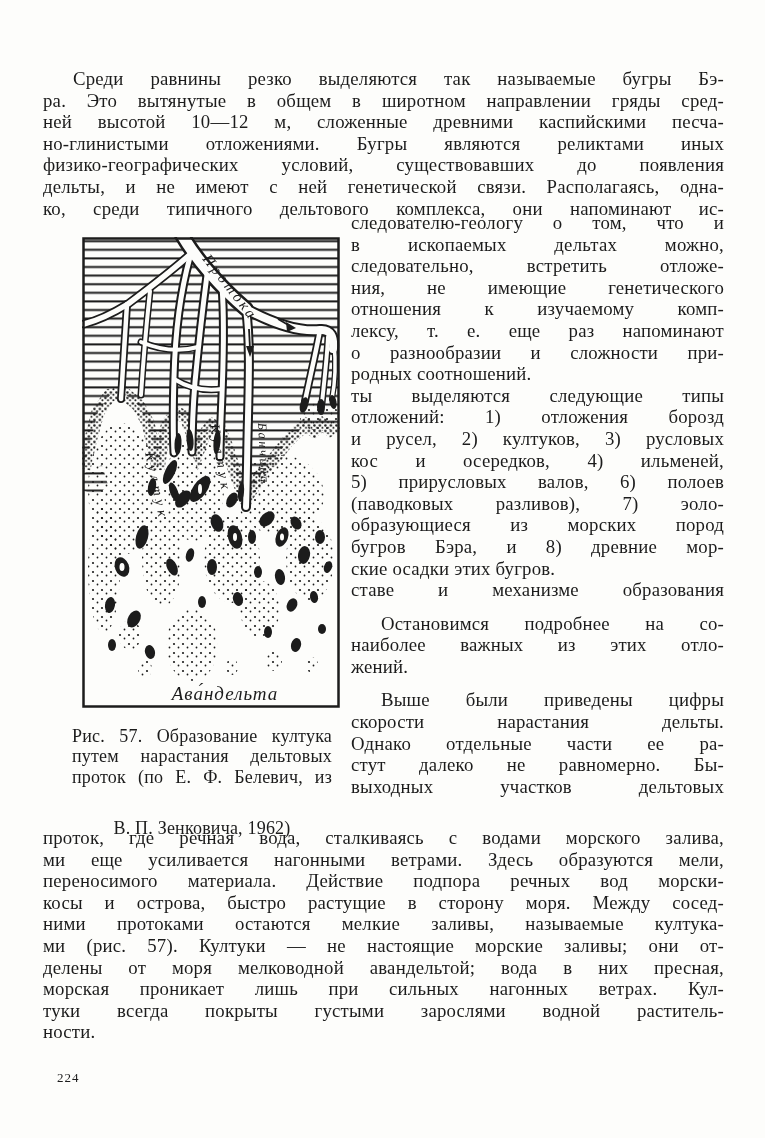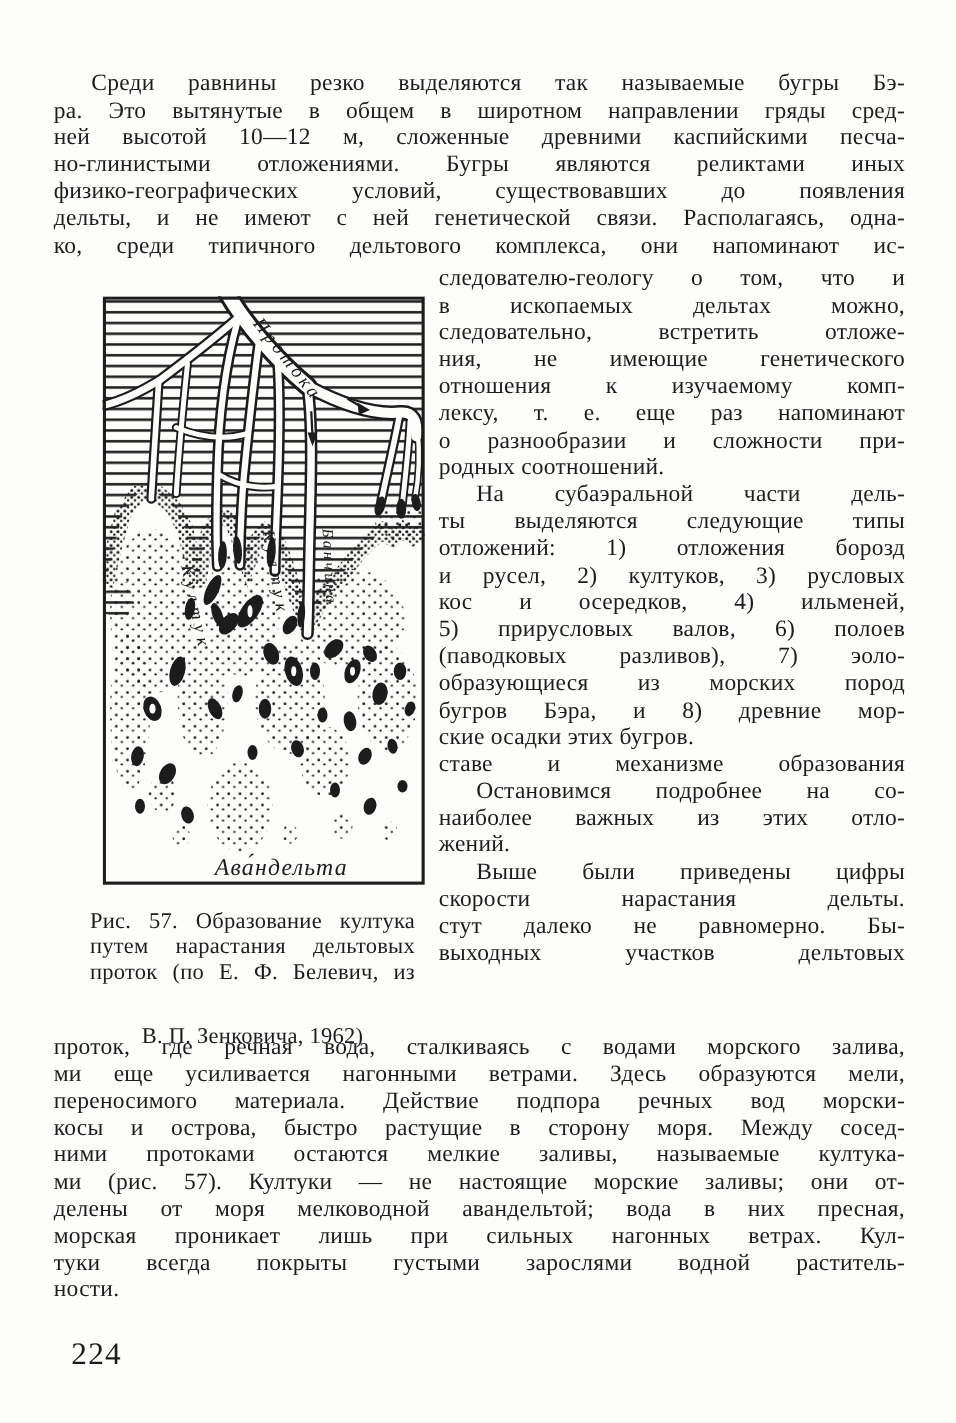--- a/index.html
+++ b/index.html
@@ -9,32 +9,32 @@
     font-family:"Liberation Serif","DejaVu Serif",serif;
     overflow:hidden;
   }
   .blk{position:absolute;}
   .ln{
     height:21.6px;line-height:21.6px;font-size:18.8px;
     text-align:justify;text-align-last:justify;
     white-space:normal;letter-spacing:.2px;
   }
   .ln.pl{text-align:center;text-align-last:left;}
-  .ln.ind{text-indent:30px;}
+  .ln.ind{text-indent:30px;margin-top:12px;}
   .para-top{left:43px;top:56px;width:681px;}
   .col-right{left:351px;top:212px;width:373px;}
   .para-bottom{left:43px;top:827px;width:681px;}
   .caption{left:72px;top:726px;width:260px;}
   .cap-ln{
     height:20.3px;line-height:20.3px;font-size:18px;
     text-align:justify;text-align-last:justify;letter-spacing:.2px;
   }
   .cap-ln.ctr{text-align:right;text-align-last:center;margin-top:31px;}
   .figure-wrap{left:82px;top:237px;width:258px;height:471px;}
-  .page-number{left:57px;top:1070px;font-size:25px;letter-spacing:1px;}
+  .page-number{left:57px;top:1070px;font-size:13px;letter-spacing:1px;}
   svg text{font-family:"Liberation Serif","DejaVu Serif",serif;}
 </style>
 </head>
 <body>
 
 <div class="page">
 
   <div class="blk para-top">
     <div class="ln ind">Среди равнины резко выделяются так называемые бугры Бэ-</div>
     <div class="ln">ра. Это вытянутые в общем в широтном направлении гряды сред-</div>
@@ -200,36 +200,36 @@
 
   <div class="blk col-right">
     <div class="ln">следователю-геологу о том, что и</div>
     <div class="ln">в ископаемых дельтах можно,</div>
     <div class="ln">следовательно, встретить отложе-</div>
     <div class="ln">ния, не имеющие генетического</div>
     <div class="ln">отношения к изучаемому комп-</div>
     <div class="ln">лексу, т. е. еще раз напоминают</div>
     <div class="ln">о разнообразии и сложности при-</div>
     <div class="ln pl">родных соотношений.</div>
-    <div class="ln ind">На субаэральной части дель-</div>
     <div class="ln">ты выделяются следующие типы</div>
     <div class="ln">отложений: 1) отложения борозд</div>
     <div class="ln">и русел, 2) култуков, 3) русловых</div>
     <div class="ln">кос и осередков, 4) ильменей,</div>
     <div class="ln">5) прирусловых валов, 6) полоев</div>
     <div class="ln">(паводковых разливов), 7) эоло-</div>
     <div class="ln">образующиеся из морских пород</div>
     <div class="ln">бугров Бэра, и 8) древние мор-</div>
     <div class="ln pl">ские осадки этих бугров.</div>
     <div class="ln">ставе и механизме образования</div>
     <div class="ln ind">Остановимся подробнее на со-</div>
     <div class="ln">наиболее важных из этих отло-</div>
     <div class="ln pl">жений.</div>
     <div class="ln ind">Выше были приведены цифры</div>
     <div class="ln">скорости нарастания дельты.</div>
+    <div class="ln">Однако отдельные части ее ра-</div>
     <div class="ln">стут далеко не равномерно. Бы-</div>
     <div class="ln">выходных участков дельтовых</div>
   </div>
 
   <div class="blk para-bottom">
     <div class="ln">проток, где речная вода, сталкиваясь с водами морского залива,</div>
     <div class="ln">ми еще усиливается нагонными ветрами. Здесь образуются мели,</div>
     <div class="ln">переносимого материала. Действие подпора речных вод морски-</div>
     <div class="ln">косы и острова, быстро растущие в сторону моря. Между сосед-</div>
     <div class="ln">ними протоками остаются мелкие заливы, называемые култука-</div>

